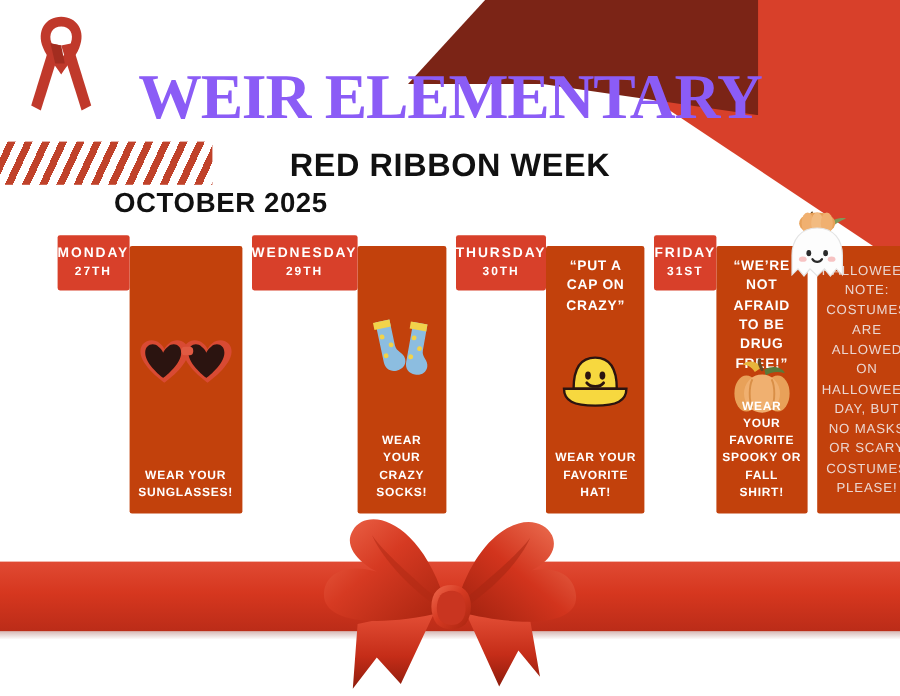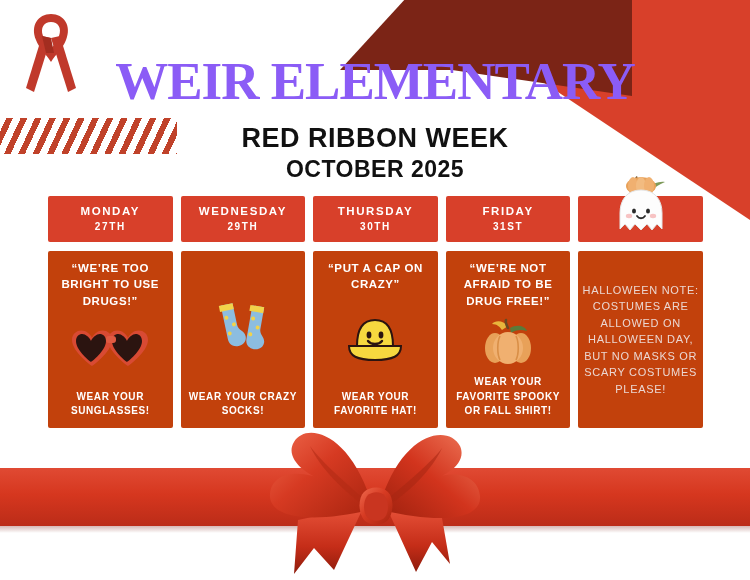--- a/index.html
+++ b/index.html
@@ -48,29 +48,29 @@
     text-align:center;
   }
   .title-sub{
     position:absolute;left:95px;top:123px;width:560px;
     font-size:27px;font-weight:bold;letter-spacing:.5px;
     color:#111111;text-align:center;
   }
   .title-sub2{
     position:absolute;left:95px;top:156px;width:560px;
     font-size:23px;font-weight:bold;letter-spacing:.5px;
-    color:#111111;text-align:center;
+    color:#111111;text-align:left;
   }
 
   
   #schedule{
     position:absolute;left:48px;top:196px;width:655px;height:232px;
     display:flex;gap:8px;
   }
-  .col{flex:1;display:flex;flex-direction:column;position:relative;}
+  .col{flex:1;display:flex;position:relative;}
   .day-head{
     background:#d8402a;height:46px;border-radius:2px;
     display:flex;flex-direction:column;align-items:center;justify-content:center;
     color:#ffffff;position:relative;
   }
   .day-name{font-size:11.5px;font-weight:bold;letter-spacing:1.6px;line-height:1.35;}
   .day-date{font-size:10px;font-weight:bold;letter-spacing:1.6px;line-height:1.35;}
   .card{
     margin-top:9px;flex:1;background:#c2410c;border-radius:2px;
     display:flex;flex-direction:column;align-items:center;
@@ -121,21 +121,20 @@
   <div class="title-sub2">OCTOBER 2025</div>
 
   <div id="schedule">
 
     <div class="col">
       <div class="day-head">
         <div class="day-name">MONDAY</div>
         <div class="day-date">27TH</div>
       </div>
       <div class="card">
-        <div class="quote">“WE’RE TOO BRIGHT TO USE DRUGS!”</div>
         <div class="art">
           <svg width="84" height="42" viewBox="0 0 84 42">
             <path d="M4 12 C4 3 14 0 20 5 C23 7 24 10 24 10 C24 10 25 7 28 5 C34 0 44 3 44 12 C44 24 24 38 24 38 C24 38 4 24 4 12 Z" fill="#d84a33"></path>
             <path d="M8 13 C8 6 15 4 19 8 C22 10 23 13 23 13 C23 13 24 10 27 8 C31 4 38 6 38 13 C38 23 23 34 23 34 C23 34 8 23 8 13 Z" fill="#2b1410"></path>
             <path d="M40 12 C40 3 50 0 56 5 C59 7 60 10 60 10 C60 10 61 7 64 5 C70 0 80 3 80 12 C80 24 60 38 60 38 C60 38 40 24 40 12 Z" fill="#d84a33"></path>
             <path d="M44 13 C44 6 51 4 55 8 C58 10 59 13 59 13 C59 13 60 10 63 8 C67 4 74 6 74 13 C74 23 59 34 59 34 C59 34 44 23 44 13 Z" fill="#2b1410"></path>
             <rect x="38" y="8" width="10" height="7" rx="3" fill="#e05a42"></rect>
           </svg>
         </div>
         <div class="action">WEAR YOUR SUNGLASSES!</div>

